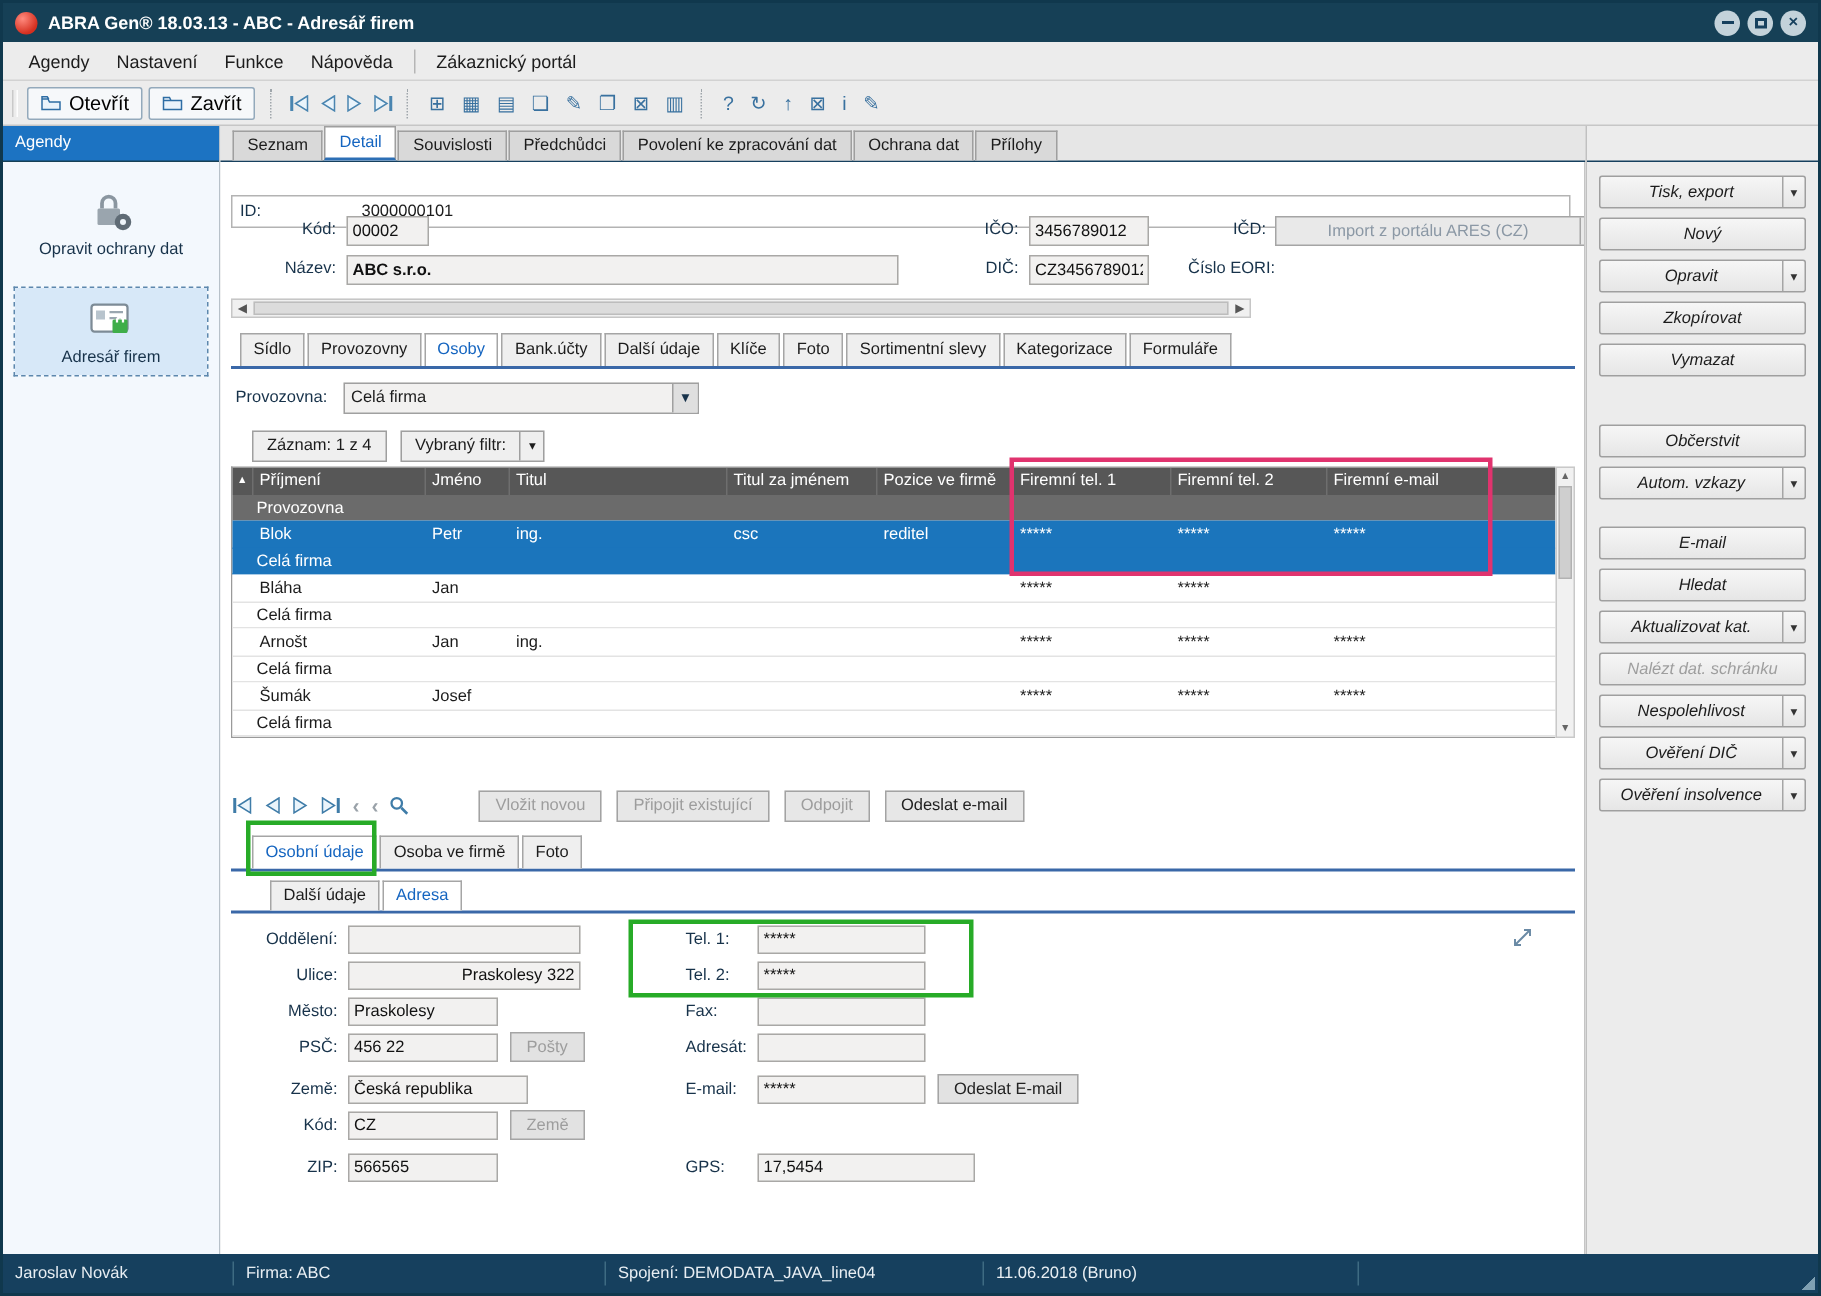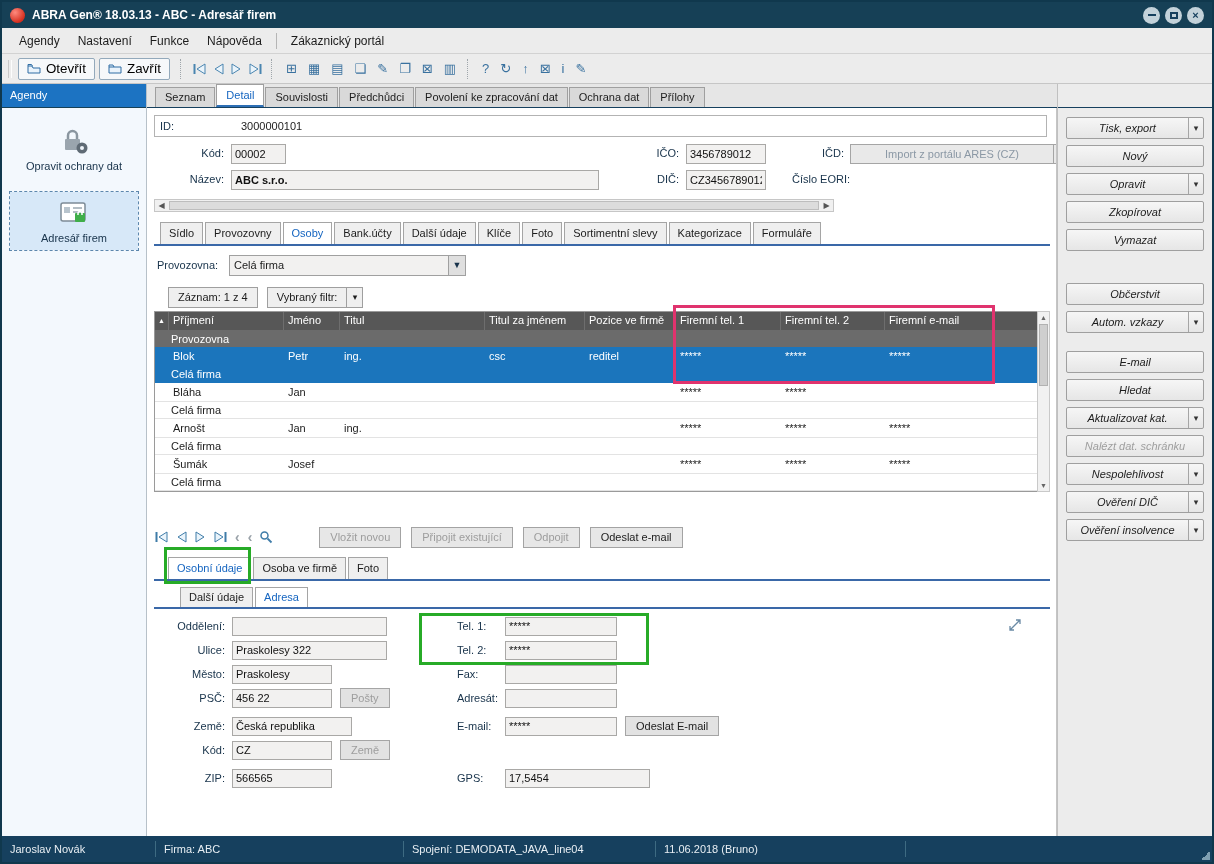--- a/index.html
+++ b/index.html
@@ -42,21 +42,21 @@
   .pane{flex:1;background:#fff;padding:7px 6px 0 7px;position:relative;border-right:1px solid #c5c5c5;overflow:hidden;}
 
   
   .hrow{position:relative;height:22px;}
   .hrow.r2{margin-top:6px;}
   .hrow.r3{margin-top:4px;}
   .hlabel{position:absolute;top:4px;color:#17324a;white-space:nowrap;}
   .hlabel.ra{text-align:right;}
   .hinput{position:absolute;top:1px;height:20px;background:#f2f1f0;border:1px solid #a9a8a6;padding:0 3px;font:11px "Liberation Sans","DejaVu Sans",sans-serif;color:#111;}
   .hinput.bold{font-weight:bold;}
-  .idbox{position:absolute;left:0;right:3px;top:0;height:22px;border:1px solid #b3b3b3;background:#fff;}
+  .idbox{position:absolute;left:0;right:3px;top:15px;height:22px;border:1px solid #b3b3b3;background:#fff;}
   .idbox .hlabel{left:5px;}
   .idbox .idval{position:absolute;left:86px;top:4px;}
   .splitbtn{position:absolute;top:1px;height:20px;display:flex;border:1px solid #a5a5a5;background:#e9e9e9;}
   .splitbtn .lab{padding:0 10px;line-height:18px;color:#8b98a5;flex:1;text-align:center;white-space:nowrap;}
   .splitbtn .arr{width:16px;border-left:1px solid #a5a5a5;text-align:center;line-height:18px;font-size:9px;color:#444;}
 
   .hscroll{margin-top:8px;width:680px;height:13px;background:#f0f0f0;border:1px solid #c6c6c6;display:flex;align-items:center;}
   .hs-arrow{width:13px;text-align:center;font-size:8px;color:#555;line-height:11px;}
   .hs-thumb{flex:1;height:9px;background:#dcdcdc;border:1px solid #bdbdbd;margin:0 1px;}
 
@@ -108,21 +108,21 @@
 
   
   .form-area{position:relative;margin-top:7px;height:200px;}
   .fcol{position:absolute;top:0;}
   .fcol.leftc{left:3px;width:300px;}
   .fcol.rightc{left:303px;width:430px;}
   .frow{display:flex;align-items:center;height:20px;margin-bottom:4px;}
   .fcol.leftc .flabel{width:75px;text-align:right;padding-right:7px;color:#17324a;flex:0 0 auto;}
   .fcol.rightc .flabel{width:48px;color:#17324a;flex:0 0 auto;}
   .finput{height:19px;background:#f2f1f0;border:1px solid #a9a8a6;padding:0 3px;font:11px "Liberation Sans","DejaVu Sans",sans-serif;color:#111;}
-  .frow.l1 .finput,.frow.l2 .finput{width:155px;}
+  .frow.l1 .finput,.frow.l2 .finput{width:155px;text-align:right;}
   .frow.l3 .finput,.frow.l4 .finput,.frow.l6 .finput,.frow.l7 .finput{width:100px;}
   .frow.l5 .finput{width:120px;}
   .frow.r1 .finput,.frow.r2 .finput,.frow.r3 .finput,.frow.r4 .finput,.frow.r5 .finput{width:112px;}
   .frow.r6 .finput{width:145px;}
   .frow.l5,.frow.l7,.frow.r5{margin-top:8px;}
   .frow.r6{margin-top:32px;}
   .fbtn{height:20px;margin-left:8px;padding:0 10px;border:1px solid #a5a5a5;background:#e2e2e2;font:11px "Liberation Sans","DejaVu Sans",sans-serif;color:#222;}
   .fbtn.disabled{color:#9d9d9d;}
   .expand{position:absolute;right:28px;top:2px;}
 

